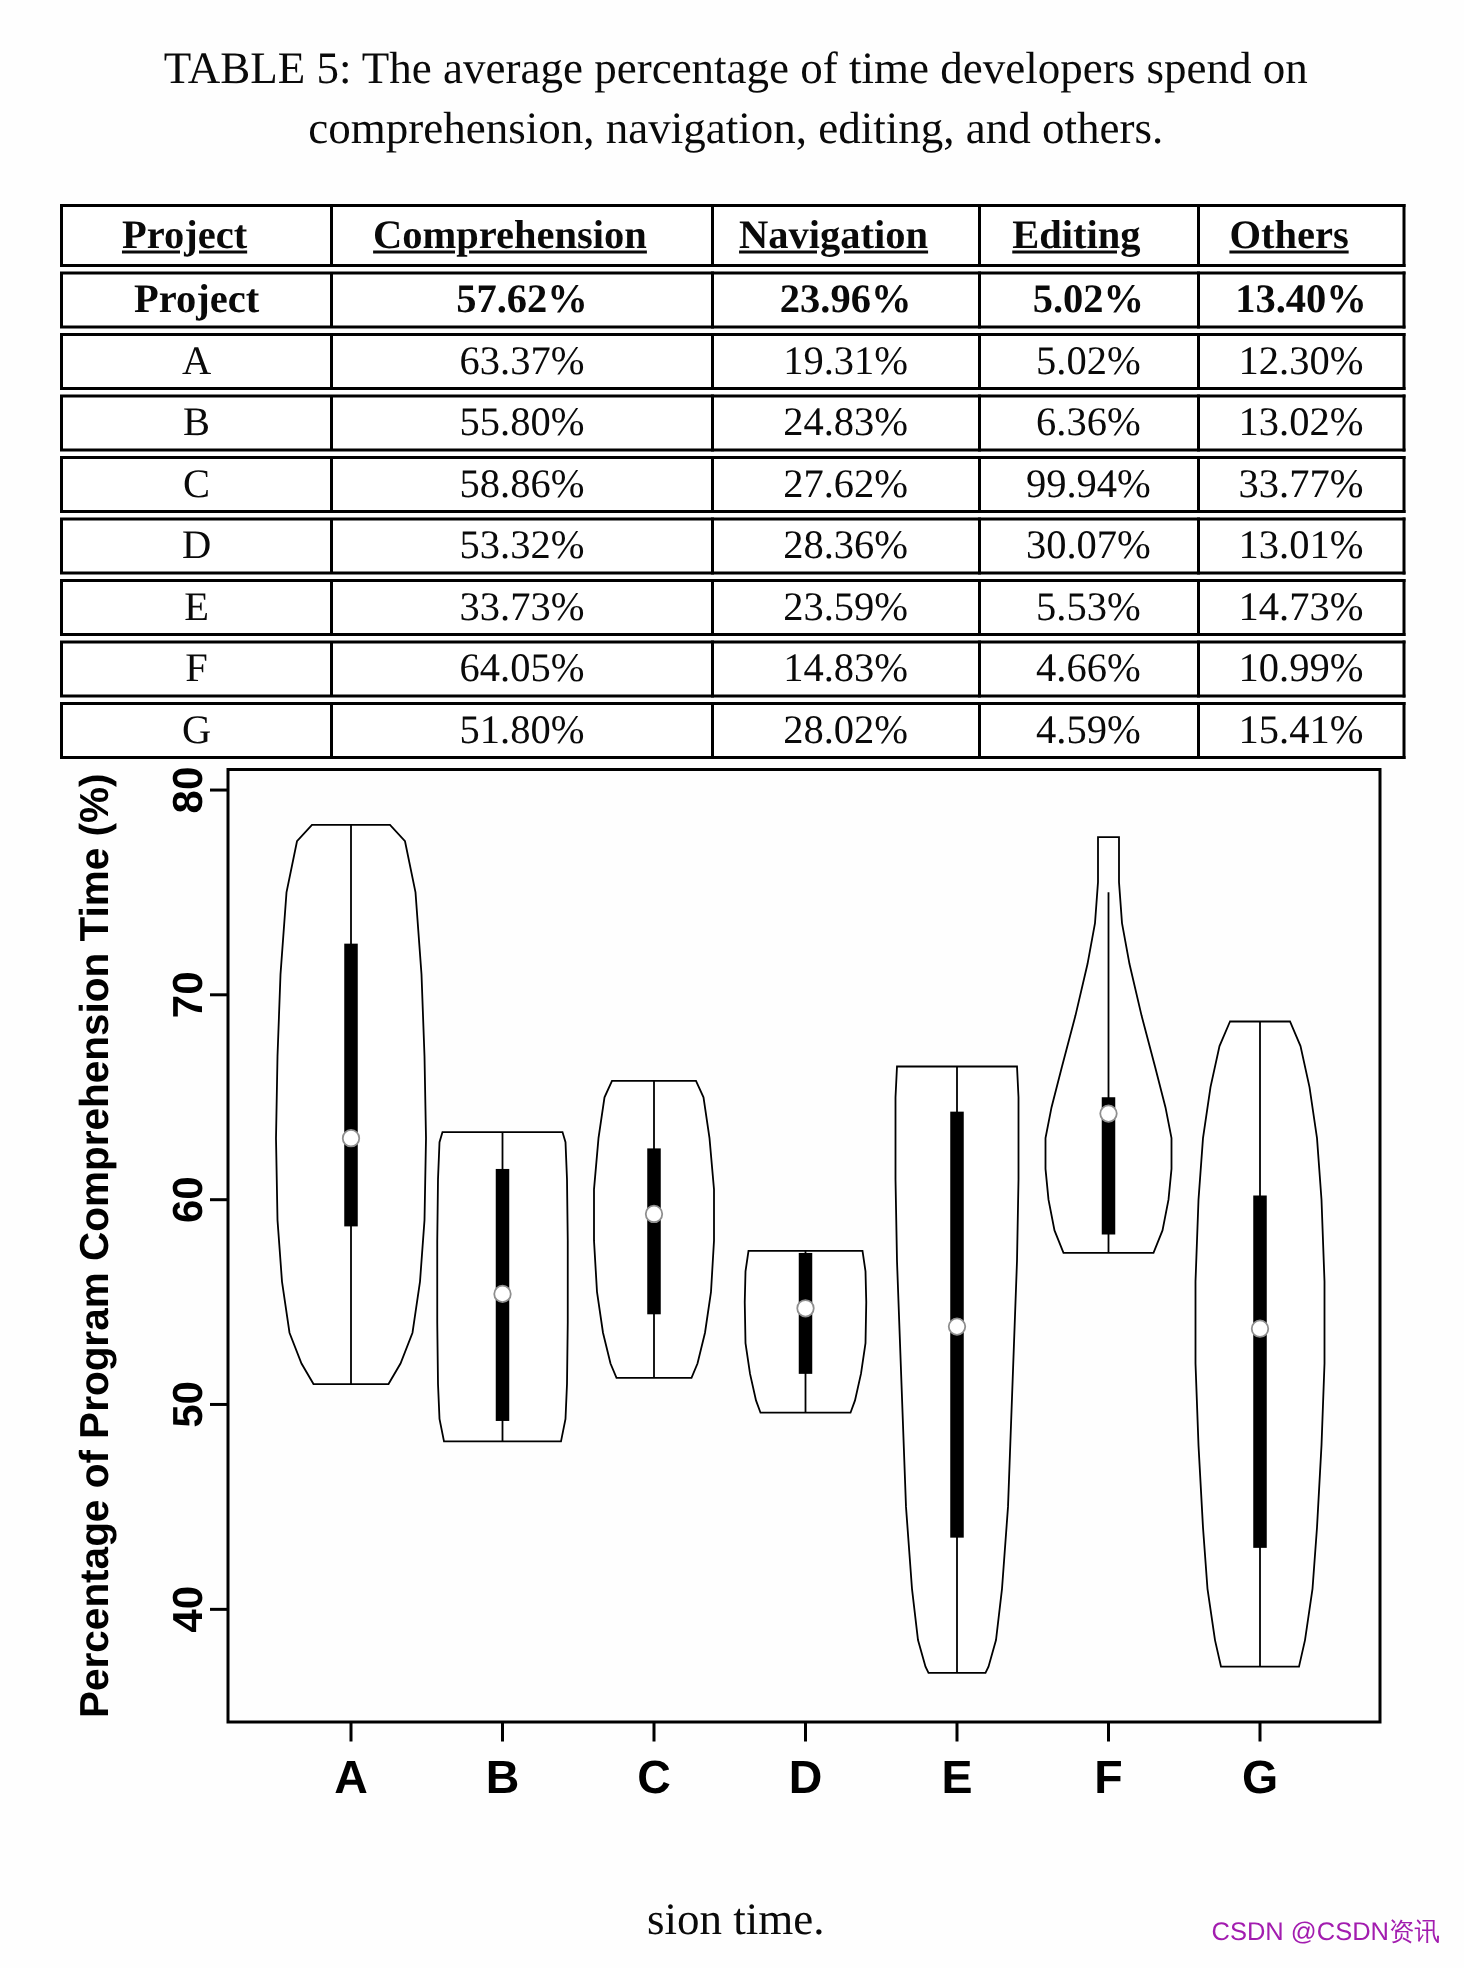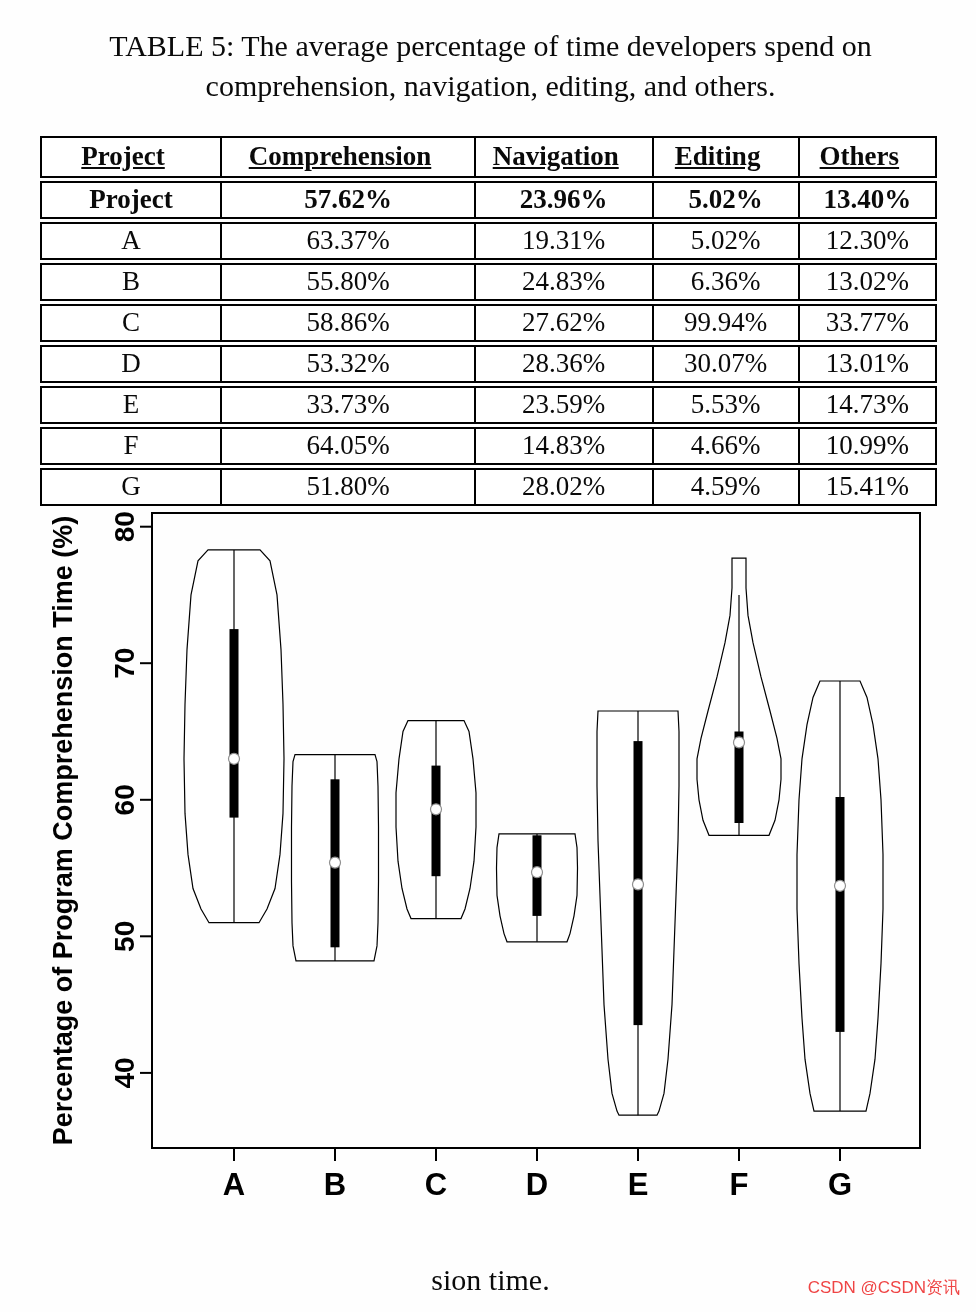--- a/index.html
+++ b/index.html
@@ -29,21 +29,21 @@
   #results-table th{font-weight:bold;padding:3px 16px 4px 0;text-decoration:underline;}
   .bold-row td{font-weight:bold;padding:3px 0 4px 0;}
 
   #plot-wrap{position:absolute;left:0;top:488px;width:976px;height:715px;}
   .tick-label{font:bold 28px "Liberation Sans", sans-serif;fill:#000;}
   .axis-label{font:bold 27px "Liberation Sans", sans-serif;fill:#000;}
   .cat-label{font:bold 31px "Liberation Sans", sans-serif;fill:#000;}
 
   #watermark{
     position:absolute;right:16px;top:1276px;
-    font:17px "Liberation Sans", sans-serif;color:#ef4444;
+    font:17px "Liberation Sans", sans-serif;color:#a21caf;
   }
 </style>
 </head>
 <body>
 
 <div class="caption" id="table-caption">
   <span>TABLE 5: The average percentage of time developers spend on</span><br>
   <span>comprehension, navigation, editing, and others.</span>
 </div>
 

